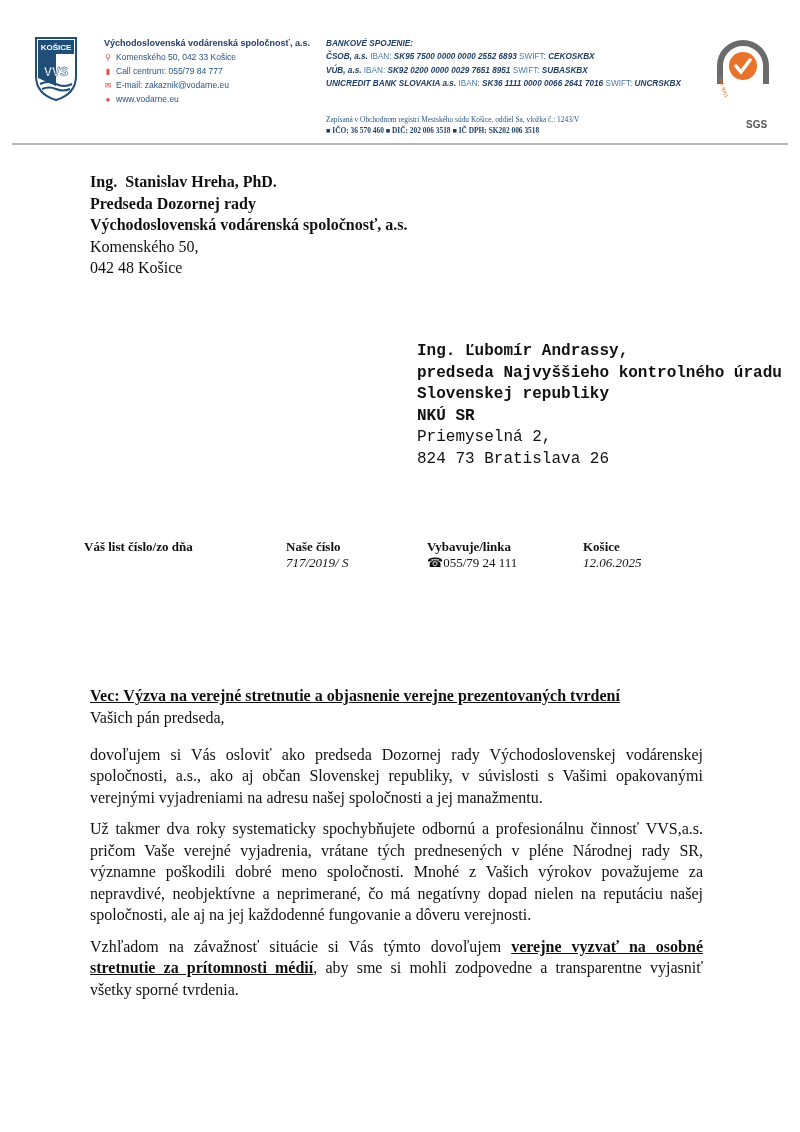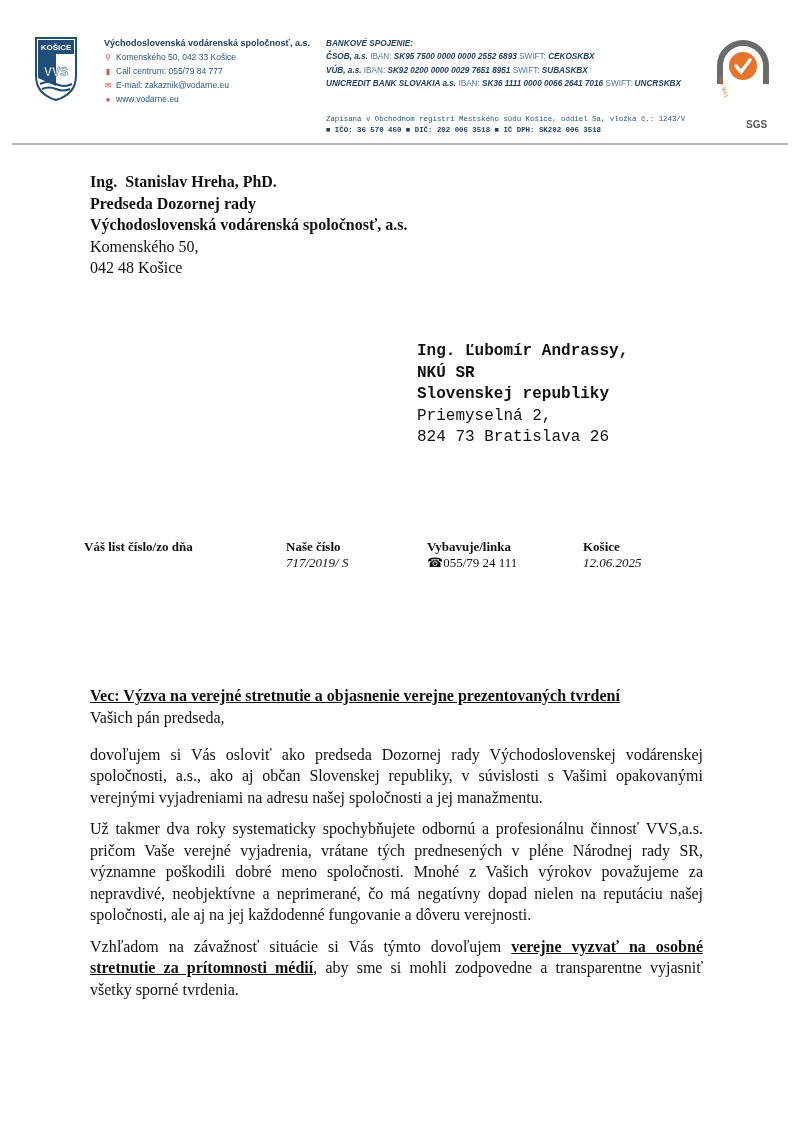--- a/index.html
+++ b/index.html
@@ -9,21 +9,21 @@
   .hdr { position: absolute; left: 0; top: 0; width: 800px; height: 145px; }
   .logo { position: absolute; left: 34px; top: 36px; width: 44px; height: 66px; }
   .company { position: absolute; left: 104px; top: 36px; font-family: "Liberation Sans", sans-serif; color: #1f4e79; font-size: 8.5px; line-height: 14px; }
   .company .name { font-weight: bold; font-size: 9px; color: #1f3f66; }
   .company .row { display: flex; align-items: center; gap: 4px; color: #2a5680; }
   .company .ico { width: 8px; height: 9px; display: inline-block; color: #d9534f; font-size: 8px; line-height: 9px; text-align: center; }
 
   .bank { position: absolute; left: 326px; top: 37px; font-family: "Liberation Sans", sans-serif; font-size: 8.2px; line-height: 13.4px; color: #1f4e79; }
   .bank b { color: #1f3f66; font-style: italic; }
   .bank .lbl { font-weight: normal; color: #4a7aa6; }
-  .reg { position: absolute; left: 326px; top: 114px; font-family: Liberation Mono, monospace; font-size: 7.4px; line-height: 11px; color: #2a5680; }
+  .reg { position: absolute; left: 326px; top: 114px; font-family: Liberation Serif, serif; font-size: 7.4px; line-height: 11px; color: #2a5680; }
   .reg b { color: #1f3f66; }
 
   .sgs { position: absolute; left: 712px; top: 36px; width: 62px; height: 62px; }
   .sgs-text { position: absolute; left: 746px; top: 79px; font-family: "Liberation Sans", sans-serif; font-size: 10px; color: #555; font-weight: bold; margin-top: 40px; }
 
   .hdr-line { position: absolute; left: 12px; top: 143px; width: 776px; height: 2px; background: #b8b8b8; }
 
   
   .addr { position: absolute; font-size: 16px; line-height: 21.5px; }
   .addr .b { font-weight: bold; }
@@ -128,22 +128,23 @@
 <div class="addr from">
   <div class="b" style="white-space:pre">Ing.  Stanislav Hreha, PhD.</div>
   <div class="b">Predseda Dozornej rady</div>
   <div class="b">Východoslovenská vodárenská spoločnosť, a.s.</div>
   <div>Komenského 50,</div>
   <div>042 48 Košice</div>
 </div>
 
 <div class="addr to">
   <div class="b">Ing. Ľubomír Andrassy,</div>
+  <div class="b">predseda Najvyššieho kontrolného úradu</div>
+  <div class="b">Slovenskej republiky</div>
   <div class="b">NKÚ SR</div>
-  <div class="b">Slovenskej republiky</div>
   <div>Priemyselná 2,</div>
   <div>824 73 Bratislava 26</div>
 </div>
 
 <div class="refrow">
   <div class="ref" style="left:84px">
     <div class="h">Váš list číslo/zo dňa</div>
   </div>
   <div class="ref" style="left:286px">
     <div class="h">Naše číslo</div>

